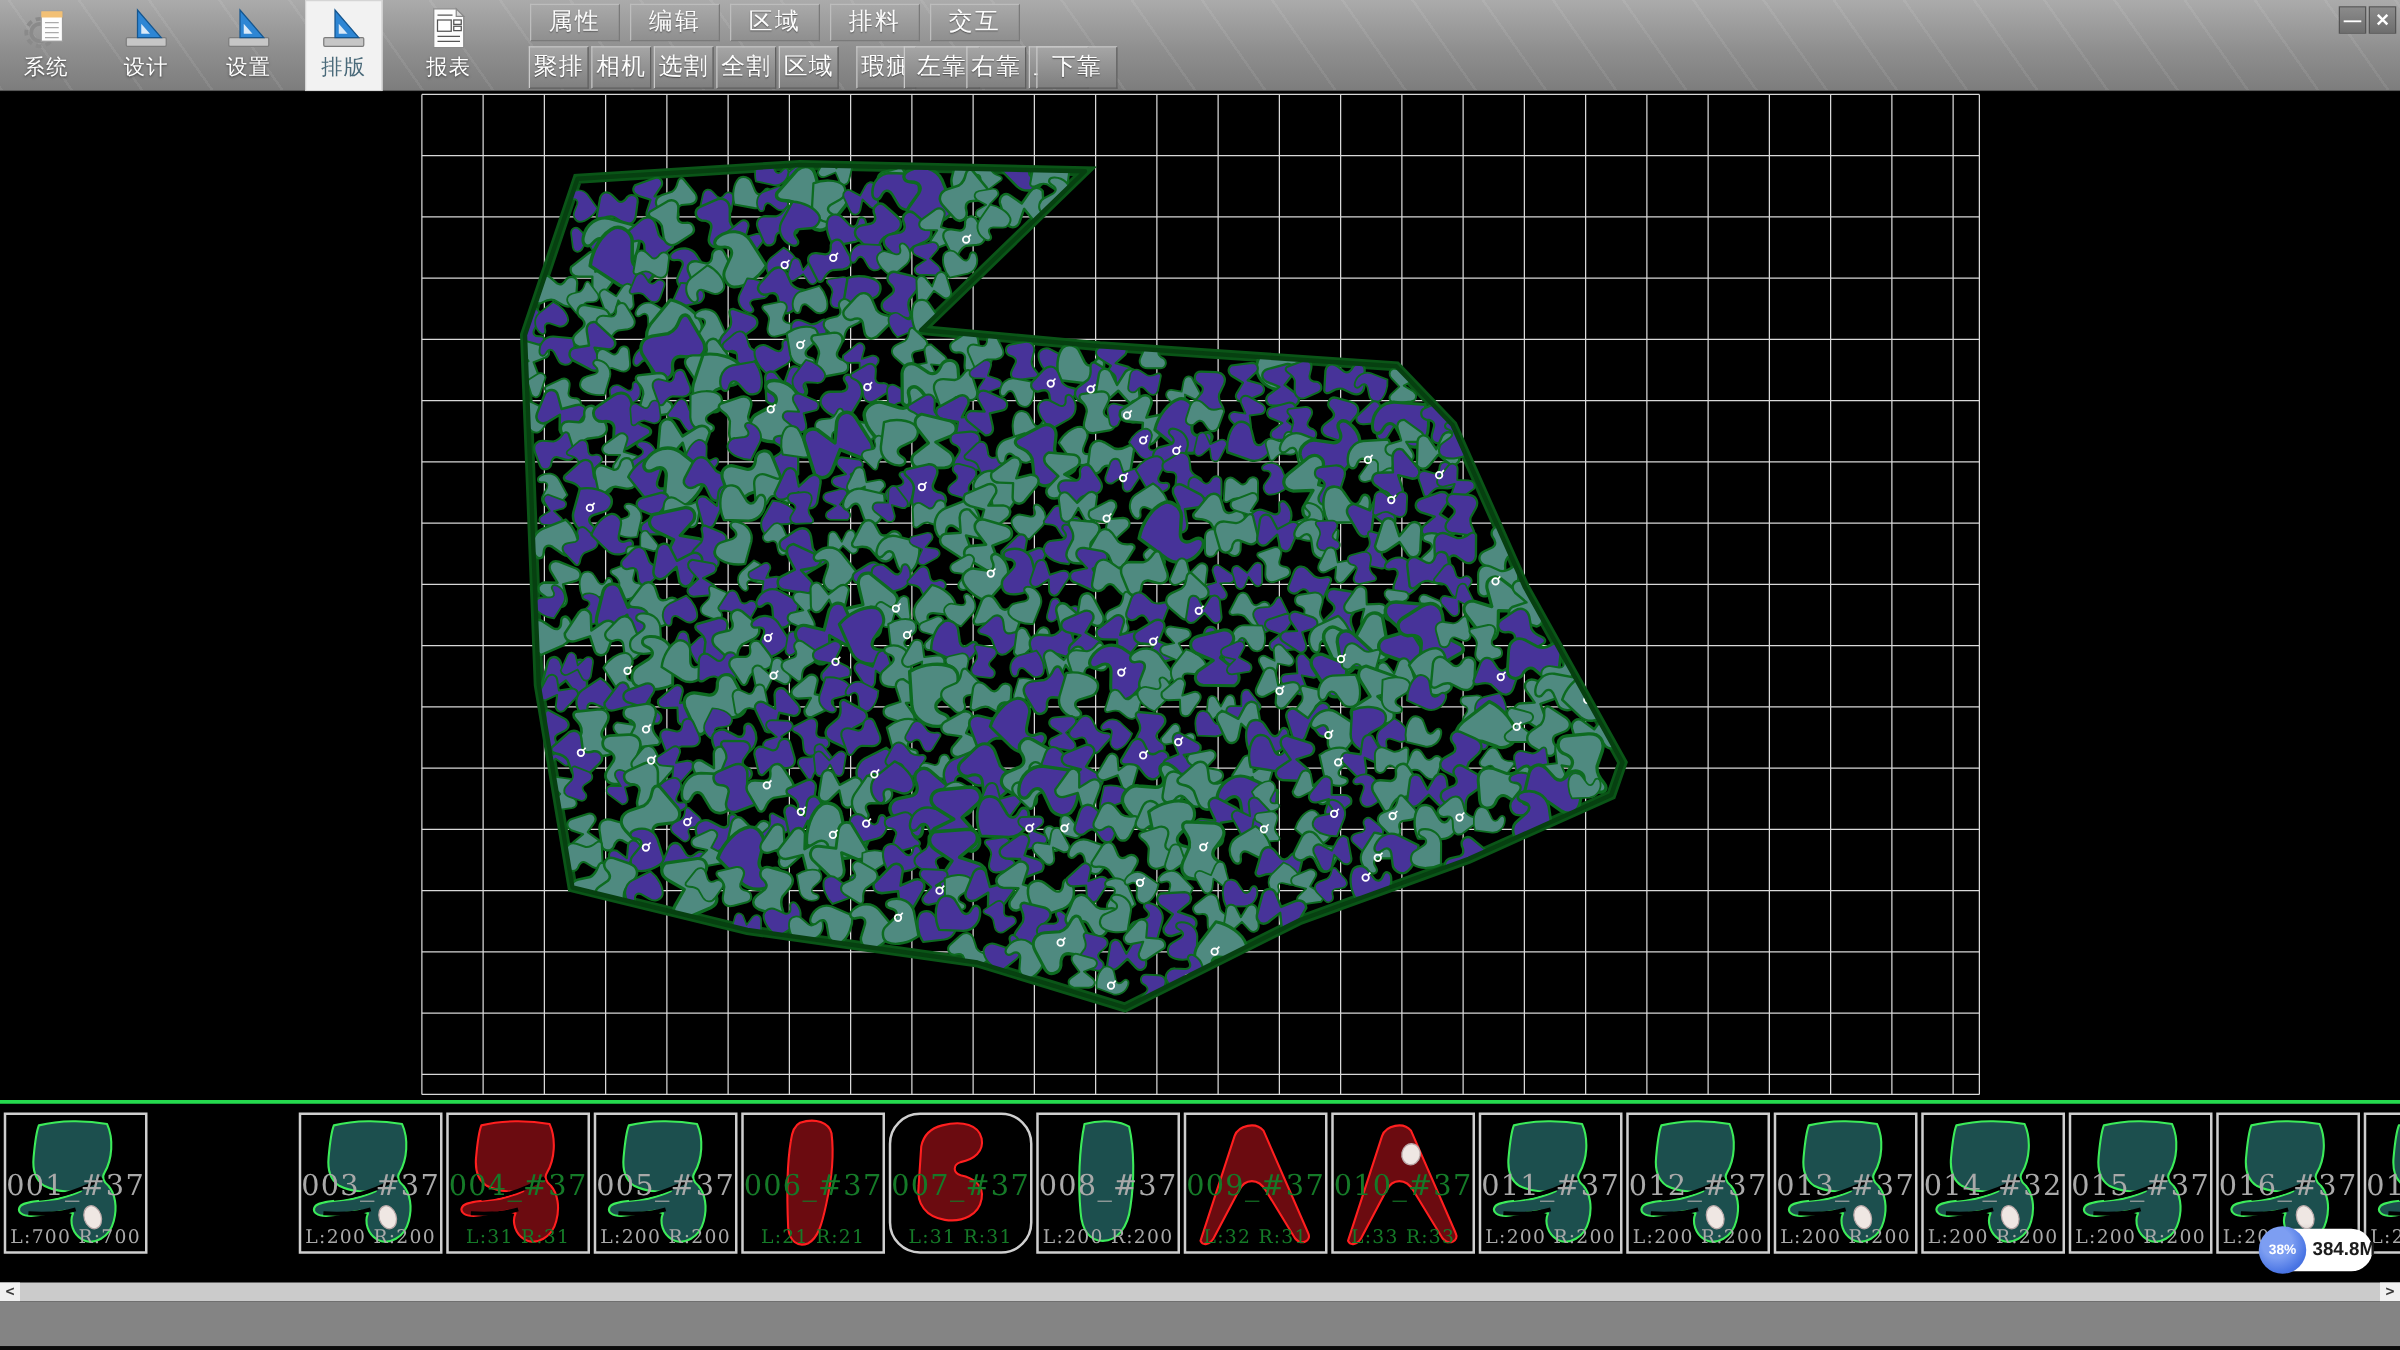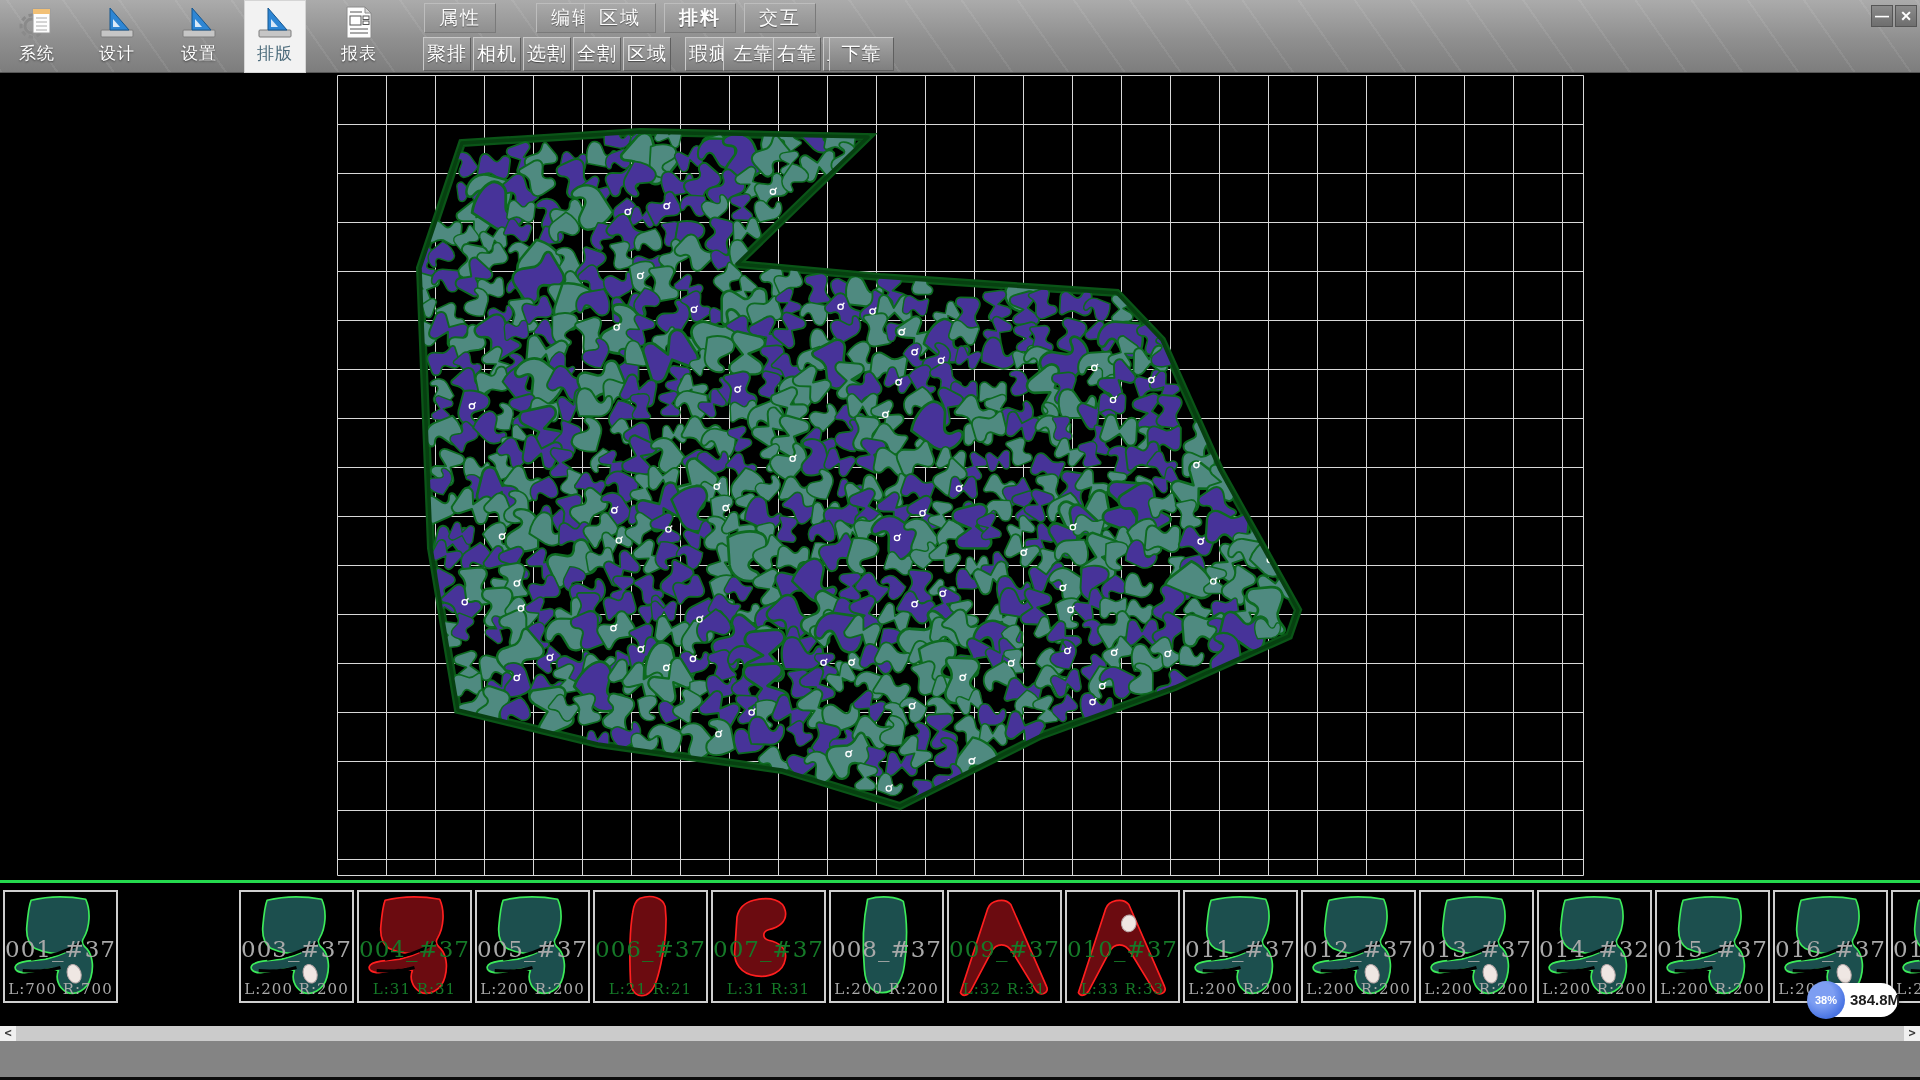--- a/index.html
+++ b/index.html
@@ -114,23 +114,23 @@
               <rect x="23" y="12" width="6" height="3.5" fill="#fff" stroke="#555"></rect>
               <rect x="23" y="17" width="6" height="3.5" fill="#fff" stroke="#555"></rect>
               <line x1="10" y1="25" x2="28" y2="25" stroke="#555"></line>
               <line x1="10" y1="29" x2="28" y2="29" stroke="#555"></line>
             </svg></span>
           <span class="blabel">报表</span>
         </div>
       </div>
     <div id="menutabs">
         <div class="menutab" style="left: 424px; width: 72px;">属性</div>
-        <div class="menutab" style="left: 504px; width: 72px; margin-left: 32px;">编辑</div>
+        <div class="menutab" style="left: 504px; width: 72px;">编辑</div>
         <div class="menutab" style="left: 584px; width: 72px;">区域</div>
-        <div class="menutab" style="left: 664px; width: 72px; font-weight: bold;">排料</div>
+        <div class="menutab" style="left: 664px; width: 72px;">排料</div>
         <div class="menutab" style="left: 744px; width: 72px;">交互</div>
       </div>
     <div id="toolbtns">
         <div class="toolbtn" style="left: 423px; width: 48px;">聚排</div>
         <div class="toolbtn" style="left: 473px; width: 48px;">相机</div>
         <div class="toolbtn" style="left: 523px; width: 48px;">选割</div>
         <div class="toolbtn" style="left: 573px; width: 48px;">全割</div>
         <div class="toolbtn" style="left: 623px; width: 48px;">区域</div>
         <div class="toolbtn" style="left: 673px; width: 48px; margin-left: 12px;">瑕疵</div>
         <div class="toolbtn" style="left: 723px; width: 61px;">左靠</div>
@@ -1164,21 +1164,21 @@
         <div class="cid t-gray">005_#37</div>
         <div class="clr t-gray">L:200 R:200</div>
       </div>
       <div class="cell" style="left: 593px; padding-left: 32px;">
         <svg width="107" height="105" viewBox="0 0 100 100">
           <path d="M40,4 C52,0 62,4 64,12 C66,28 64,48 60,66 C57,80 54,92 46,96 C38,99 32,94 31,84 C30,62 30,36 33,18 C34,10 36,6 40,4 Z" fill="#6b0b10" stroke="#ff1f1f" stroke-width="1.6" stroke-linejoin="round"></path>
         </svg>
         <div class="cid t-green">006_#37</div>
         <div class="clr t-green">L:21 R:21</div>
       </div>
-      <div class="cell" style="left: 711px;">
+      <div class="cell" style="left: 711px; border-radius: 25px;">
         <svg width="107" height="105" viewBox="0 0 100 100">
           <path d="M36,6 C52,2 64,6 66,16 C68,26 60,32 50,34 C44,36 44,42 50,44 C60,46 68,52 66,62 C64,74 52,80 38,78 C24,76 16,66 18,52 L20,22 C22,12 28,8 36,6 Z" fill="#6b0b10" stroke="#ff1f1f" stroke-width="1.6" stroke-linejoin="round"></path>
         </svg>
         <div class="cid t-green">007_#37</div>
         <div class="clr t-green">L:31 R:31</div>
       </div>
       <div class="cell" style="left: 829px;">
         <svg width="107" height="105" viewBox="0 0 100 100">
           <path d="M32,5 C46,1 60,3 66,7 C70,24 70,48 67,68 C65,84 57,94 46,94 C36,94 30,86 29,72 C27,50 28,24 32,5 Z" fill="#1c4f4e" stroke="#3ceb5a" stroke-width="1.6" stroke-linejoin="round"></path>
         </svg>

